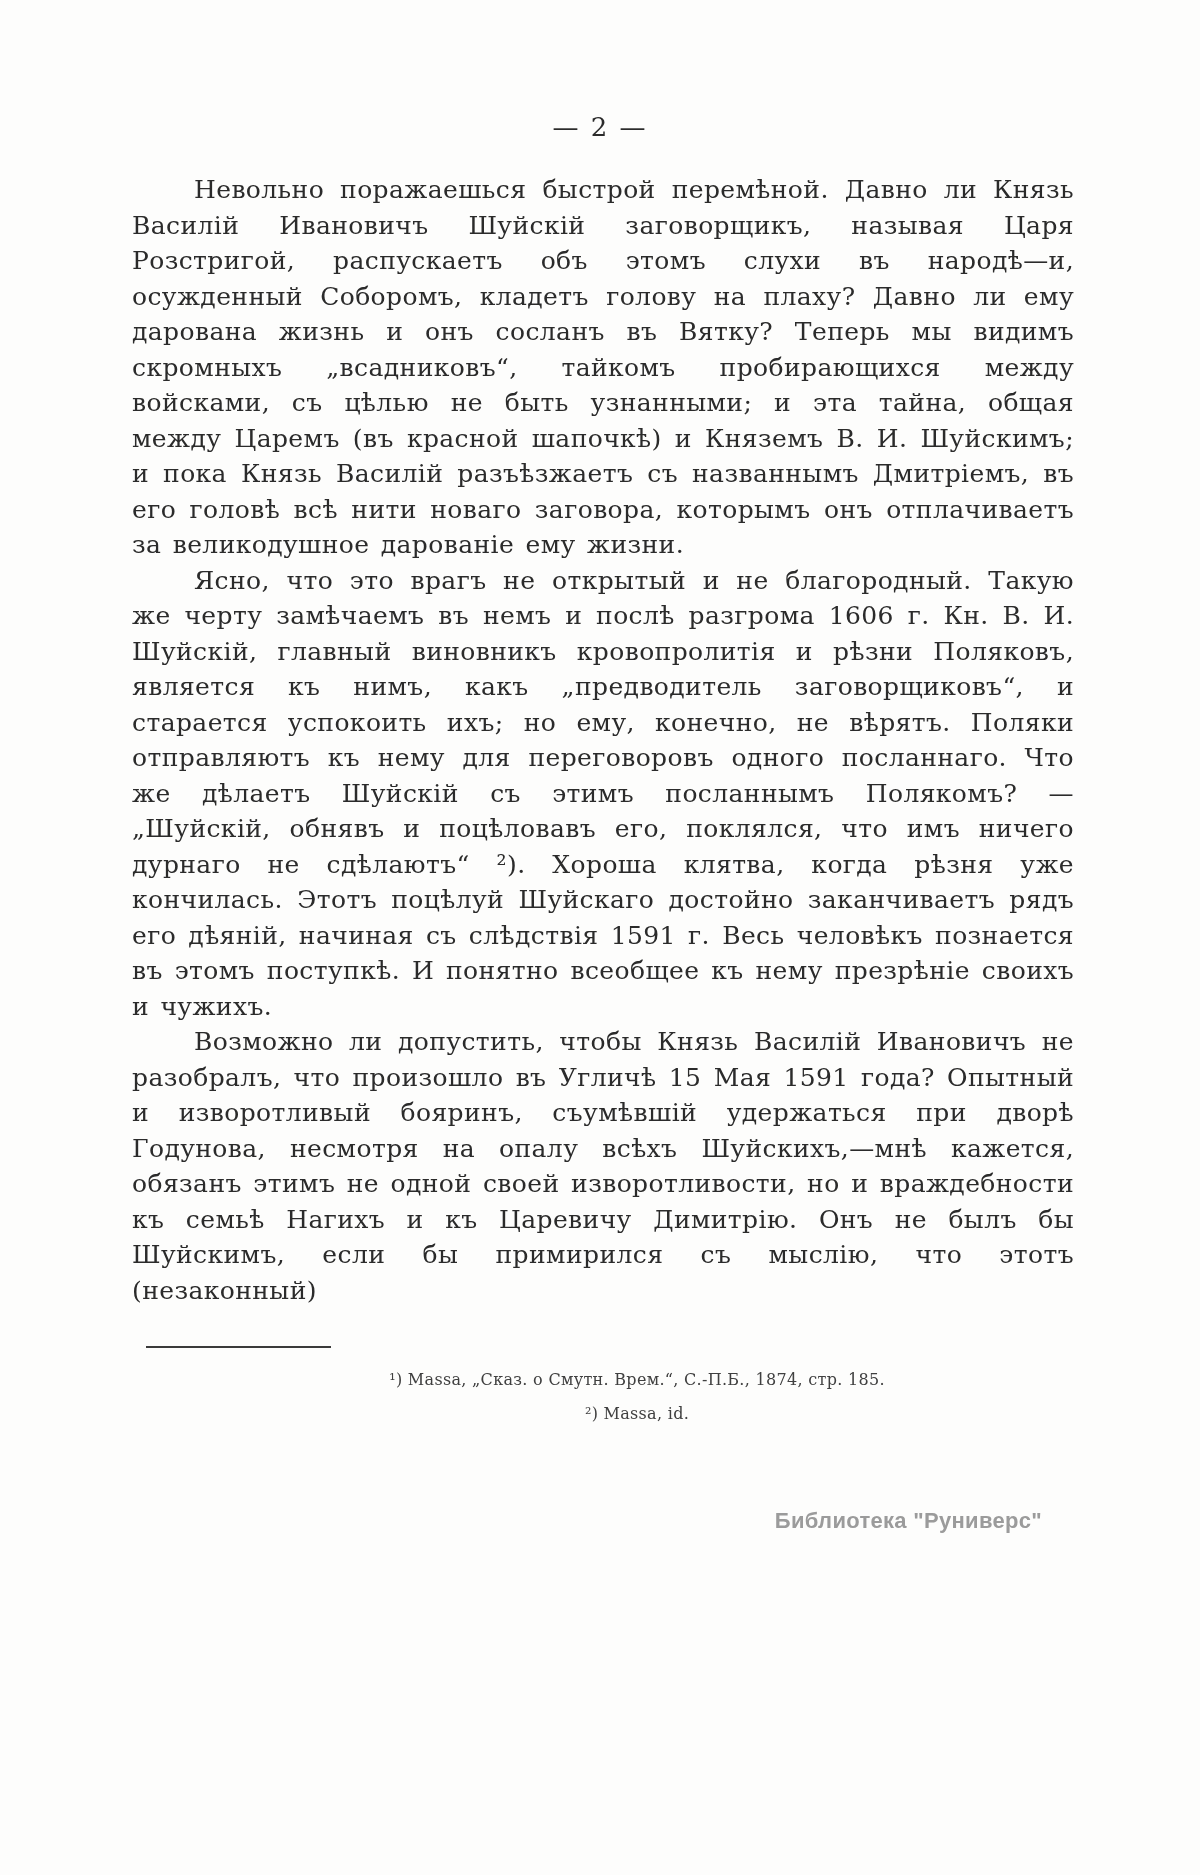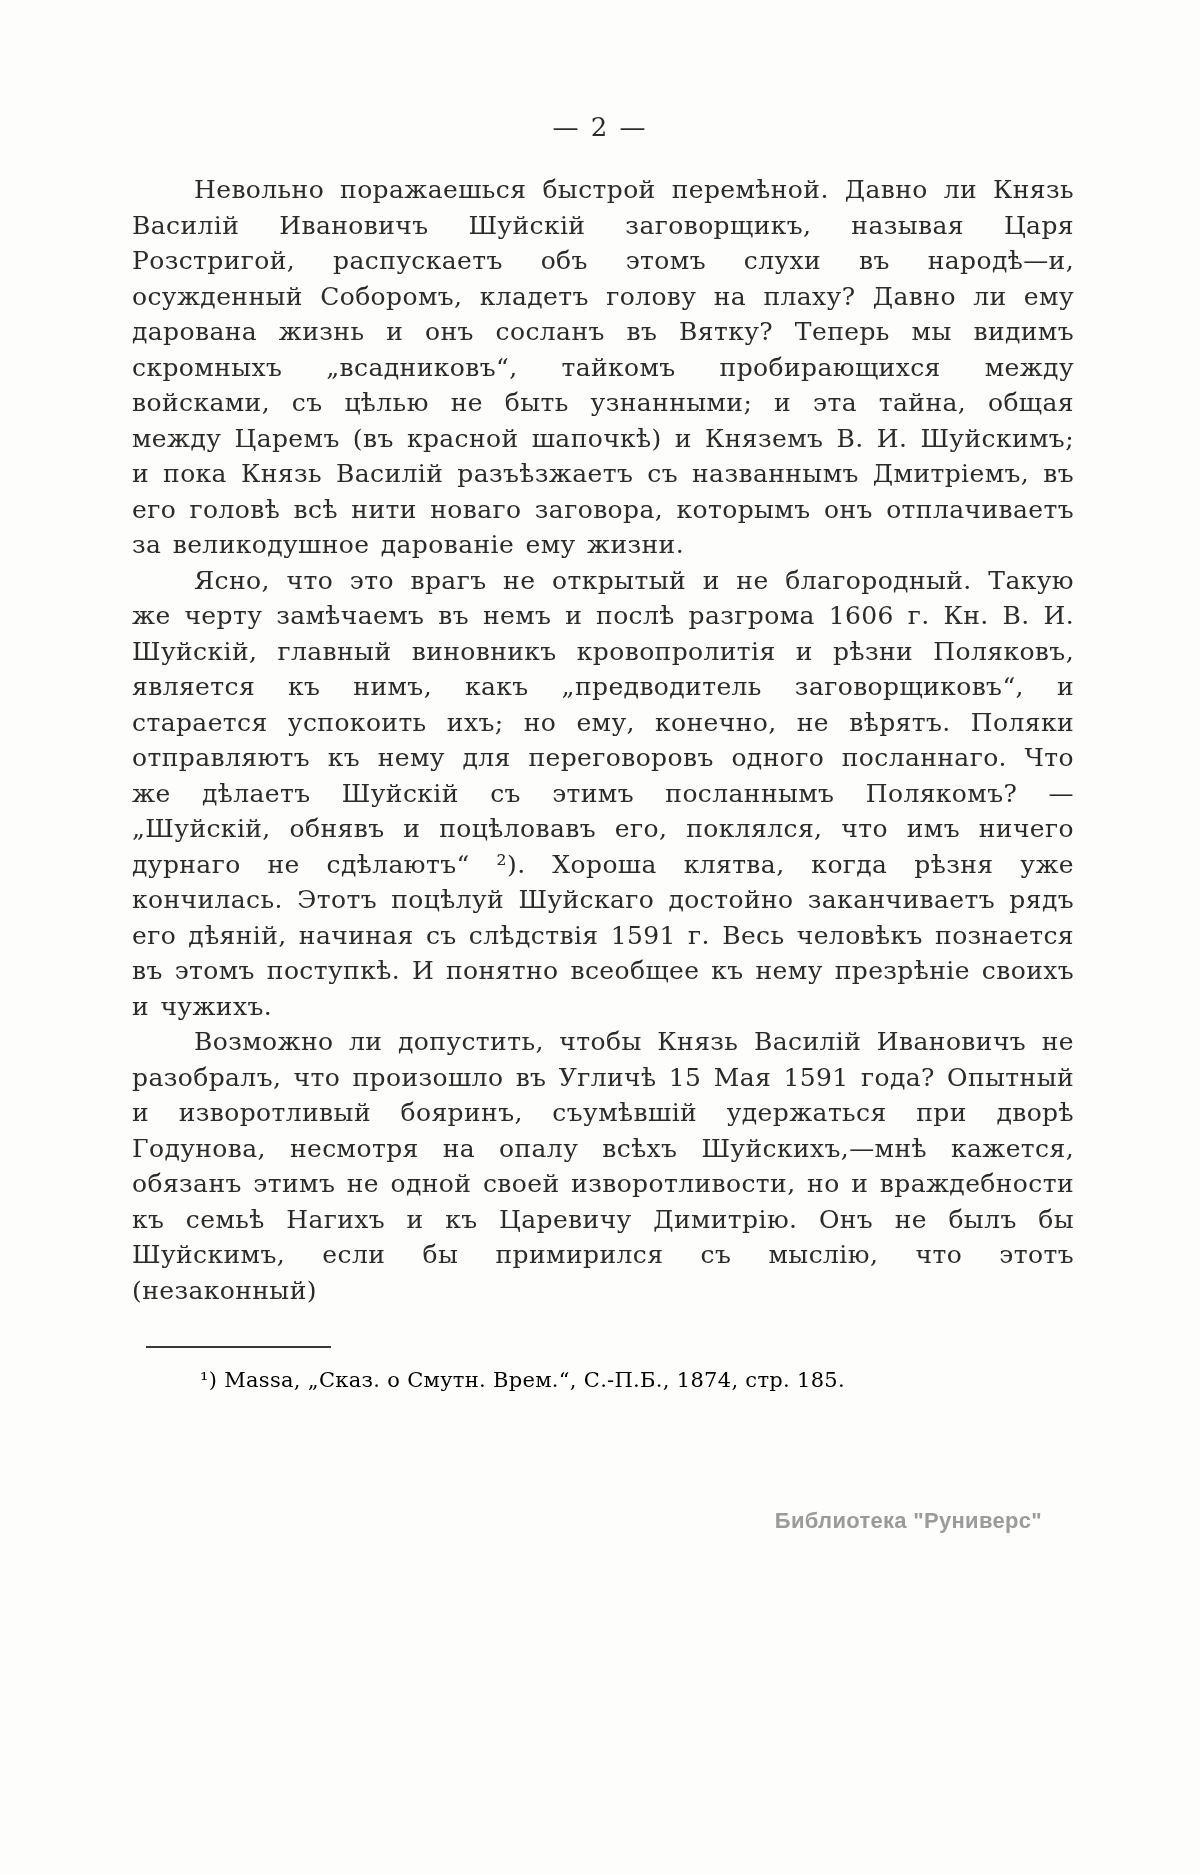--- a/index.html
+++ b/index.html
@@ -53,24 +53,25 @@
   }
   .footnote-rule {
     width: 185px;
     margin-left: 14px;
     border: 0;
     border-top: 2px solid #3a3a3a;
     margin-bottom: 18px;
   }
   .footnote {
     margin: 0 0 6px 68px;
-    font-size: 21px;
+    font-size: 16px;
     line-height: 28px;
     letter-spacing: 0.3px;
-    color: #000000;
+    color: #404040;
+    text-align: center;
   }
   .watermark {
     position: absolute;
     top: 1508px;
     right: 158px;
     font-family: "Liberation Sans", "DejaVu Sans", sans-serif;
     font-size: 22px;
     font-weight: 700;
     color: #9b9b9b;
     letter-spacing: 0.3px;
@@ -85,17 +86,18 @@
 
   <div class="text-block">
     <p class="para">Невольно поражаешься быстрой перемѣной. Давно ли Князь Василій Ивановичъ Шуйскій заговорщикъ, называя Царя Розстригой, распускаетъ объ этомъ слухи въ народѣ—и, осужденный Соборомъ, кладетъ голову на плаху? Давно ли ему дарована жизнь и онъ сосланъ въ Вятку? Теперь мы видимъ скромныхъ „всадниковъ“, тайкомъ пробирающихся между войсками, съ цѣлью не быть узнанными; и эта тайна, общая между Царемъ (въ красной шапочкѣ) и Княземъ В. И. Шуйскимъ; и пока Князь Василій разъѣзжаетъ съ названнымъ Дмитріемъ, въ его головѣ всѣ нити новаго заговора, которымъ онъ отплачиваетъ за великодушное дарованіе ему жизни.</p>
     <p class="para">Ясно, что это врагъ не открытый и не благородный. Такую же черту замѣчаемъ въ немъ и послѣ разгрома 1606 г. Кн. В. И. Шуйскій, главный виновникъ кровопролитія и рѣзни Поляковъ, является къ нимъ, какъ „предводитель заговорщиковъ“, и старается успокоить ихъ; но ему, конечно, не вѣрятъ. Поляки отправляютъ къ нему для переговоровъ одного посланнаго. Что же дѣлаетъ Шуйскій съ этимъ посланнымъ Полякомъ? — „Шуйскій, обнявъ и поцѣловавъ его, поклялся, что имъ ничего дурнаго не сдѣлаютъ“ ²). Хороша клятва, когда рѣзня уже кончилась. Этотъ поцѣлуй Шуйскаго достойно заканчиваетъ рядъ его дѣяній, начиная съ слѣдствія 1591 г. Весь человѣкъ познается въ этомъ поступкѣ. И понятно всеобщее къ нему презрѣніе своихъ и чужихъ.</p>
     <p class="para">Возможно ли допустить, чтобы Князь Василій Ивановичъ не разобралъ, что произошло въ Угличѣ 15 Мая 1591 года? Опытный и изворотливый бояринъ, съумѣвшій удержаться при дворѣ Годунова, несмотря на опалу всѣхъ Шуйскихъ,—мнѣ кажется, обязанъ этимъ не одной своей изворотливости, но и враждебности къ семьѣ Нагихъ и къ Царевичу Димитрію. Онъ не былъ бы Шуйскимъ, если бы примирился съ мыслію, что этотъ (незаконный)</p>
   </div>
 
   <div class="footnotes">
     <hr class="footnote-rule">
     <p class="footnote">¹) Massa, „Сказ. о Смутн. Врем.“, С.-П.Б., 1874, стр. 185.</p>
+    <p class="footnote">²) Massa, id.</p>
   </div>
 
   <div class="watermark">Библиотека "Руниверс"</div>
 
 </div>
 
 </body></html>

